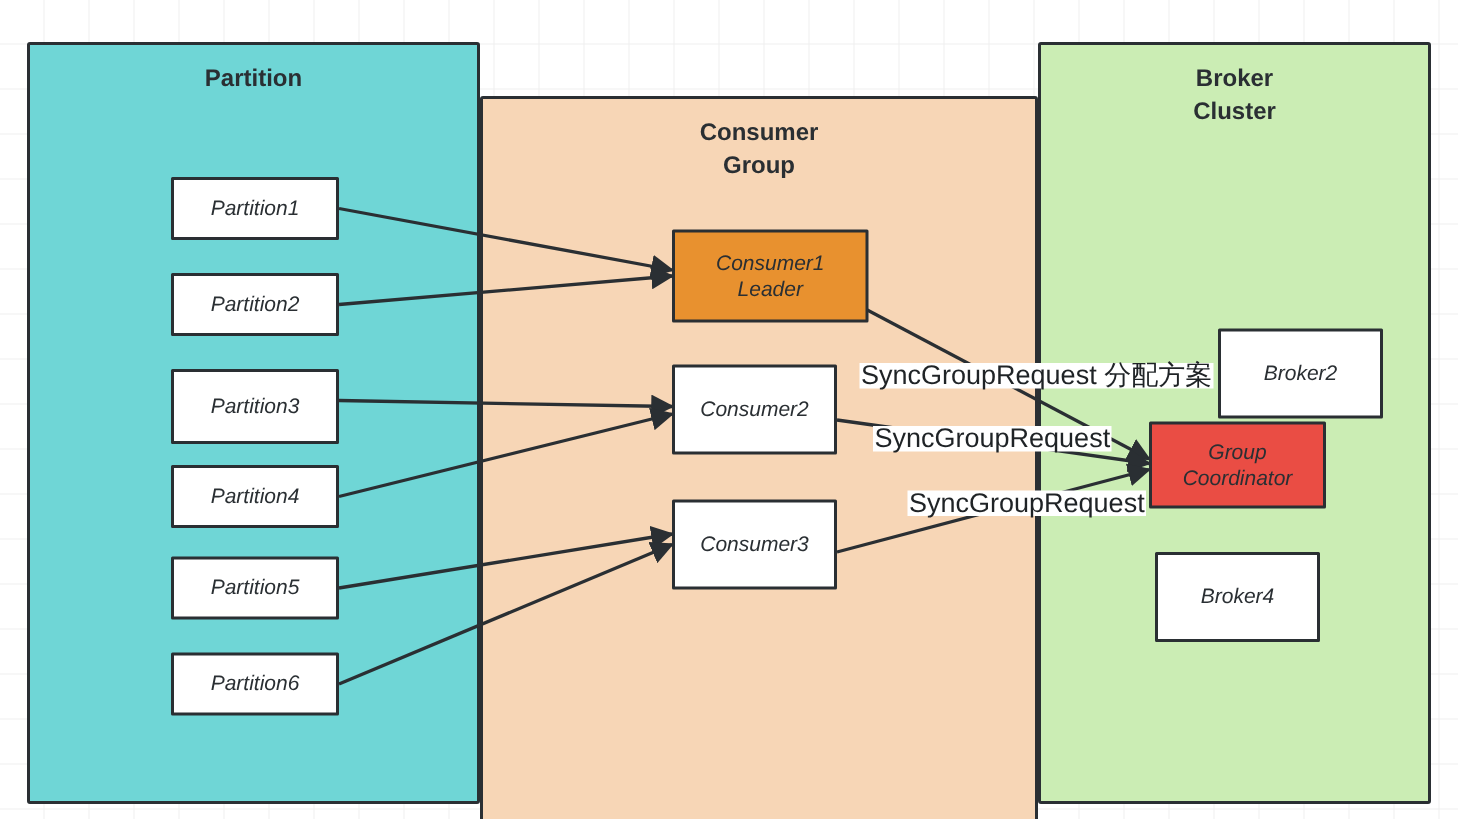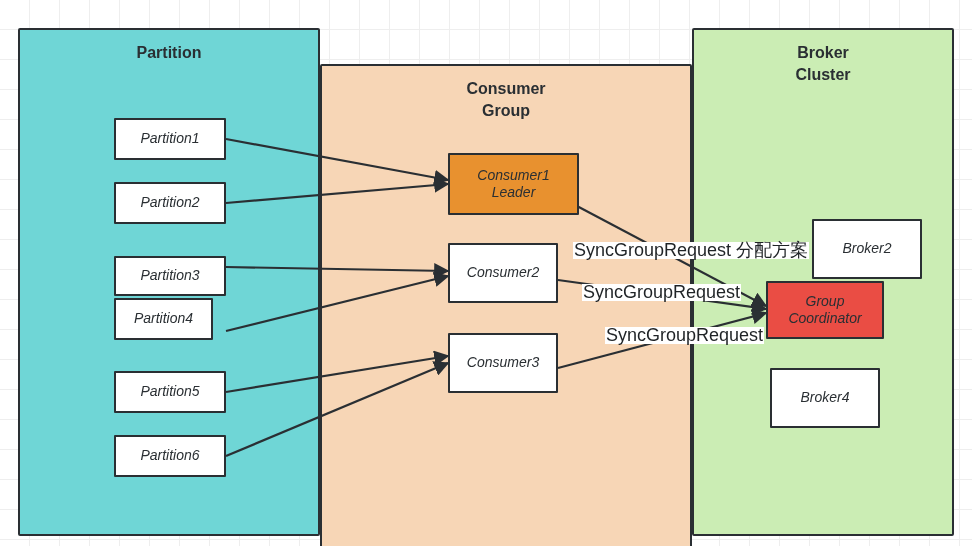--- a/index.html
+++ b/index.html
@@ -124,22 +124,22 @@
       <path d="M 226 456 L 448 363"></path>
 
       <path d="M 558 196 L 766 306"></path>
       <path d="M 558 280 L 766 309"></path>
       <path d="M 558 368 L 766 313"></path>
     </g>
   </svg>
 
   <div class="node" style="left:114px; top:118px; width:112px; height:42px;">Partition1</div>
   <div class="node" style="left:114px; top:182px; width:112px; height:42px;">Partition2</div>
-  <div class="node" style="left:114px; top:256px; width:112px; height:40px;">Partition3</div>
-  <div class="node" style="left:114px; top:298px; width:99px; height:42px;">Partition4</div>
+  <div class="node" style="left:114px; top:246px; width:112px; height:50px;">Partition3</div>
+  <div class="node" style="left:114px; top:310px; width:112px; height:42px;">Partition4</div>
   <div class="node" style="left:114px; top:371px; width:112px; height:42px;">Partition5</div>
   <div class="node" style="left:114px; top:435px; width:112px; height:42px;text-align:center;">Partition6</div>
 
   <div class="node leader" style="left:448px; top:153px; width:131px; height:62px;">Consumer1
 Leader</div>
   <div class="node" style="left:448px; top:243px; width:110px; height:60px;text-align:center;">Consumer2</div>
   <div class="node" style="left:448px; top:333px; width:110px; height:60px;">Consumer3</div>
 
   <div class="node" style="left:812px; top:191px; width:110px; height:60px;margin-top:28px;">Broker2</div>
   <div class="node coordinator" style="left:766px; top:281px; width:118px; height:58px;">Group

